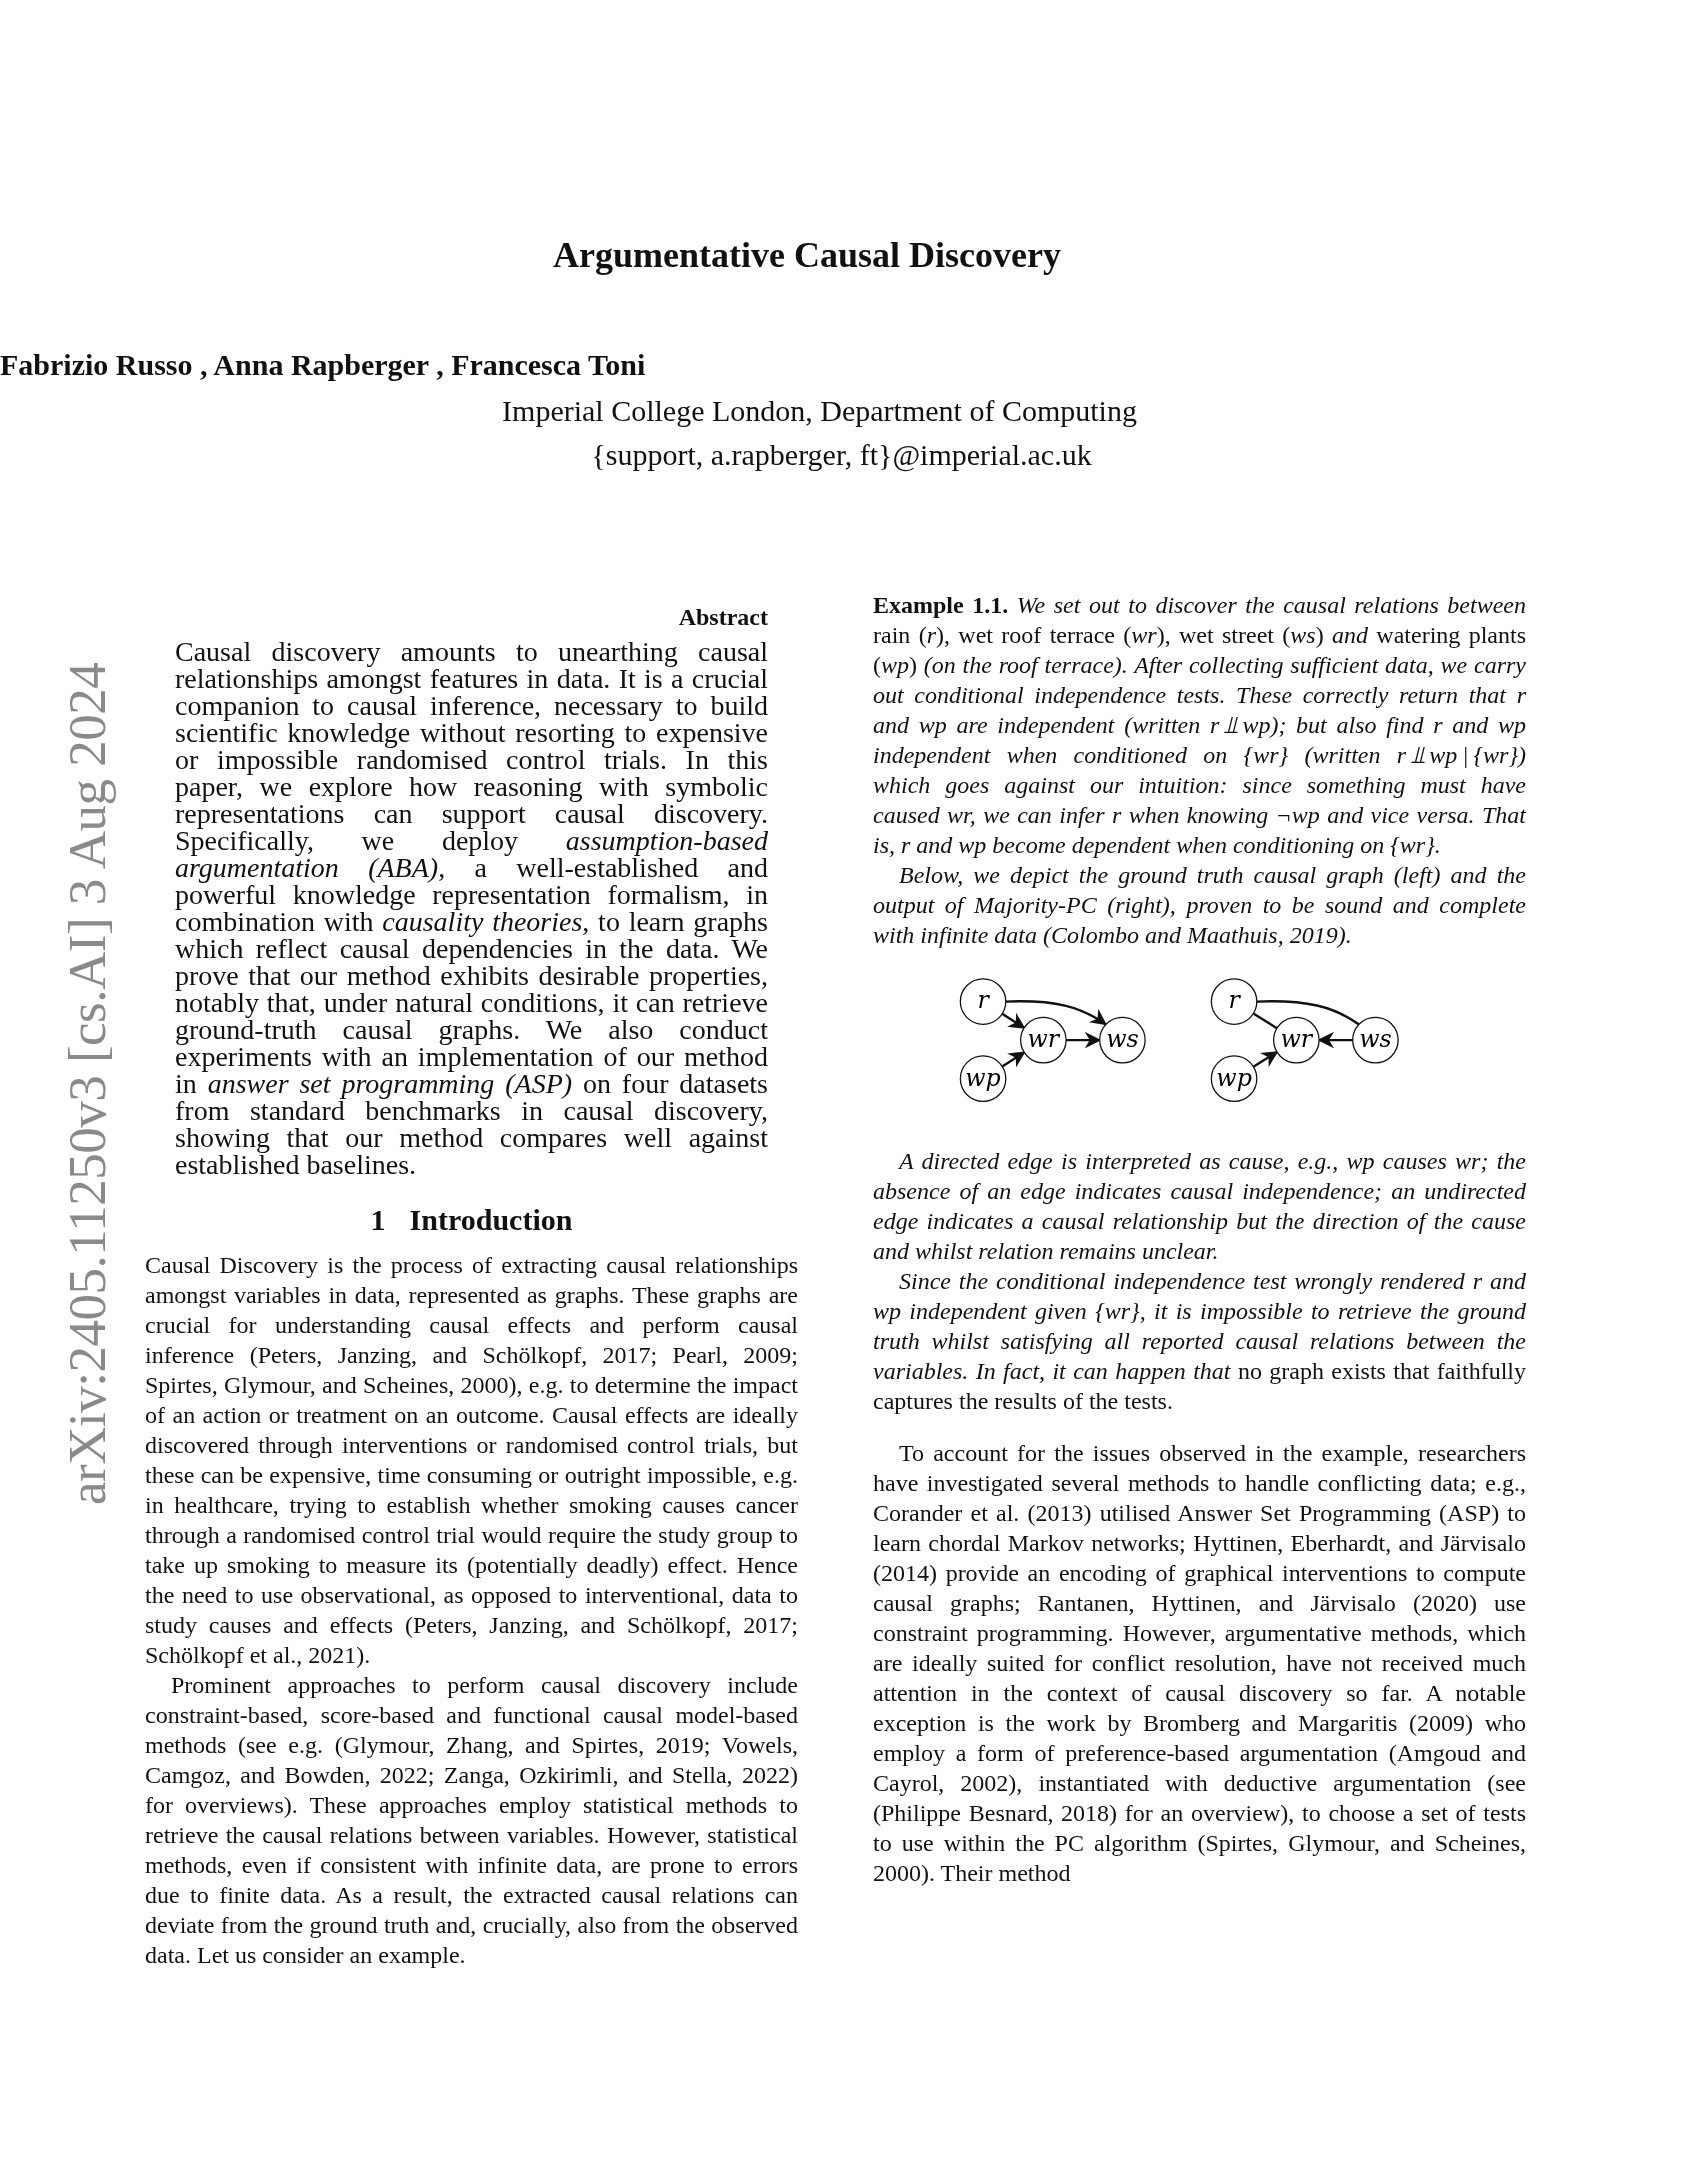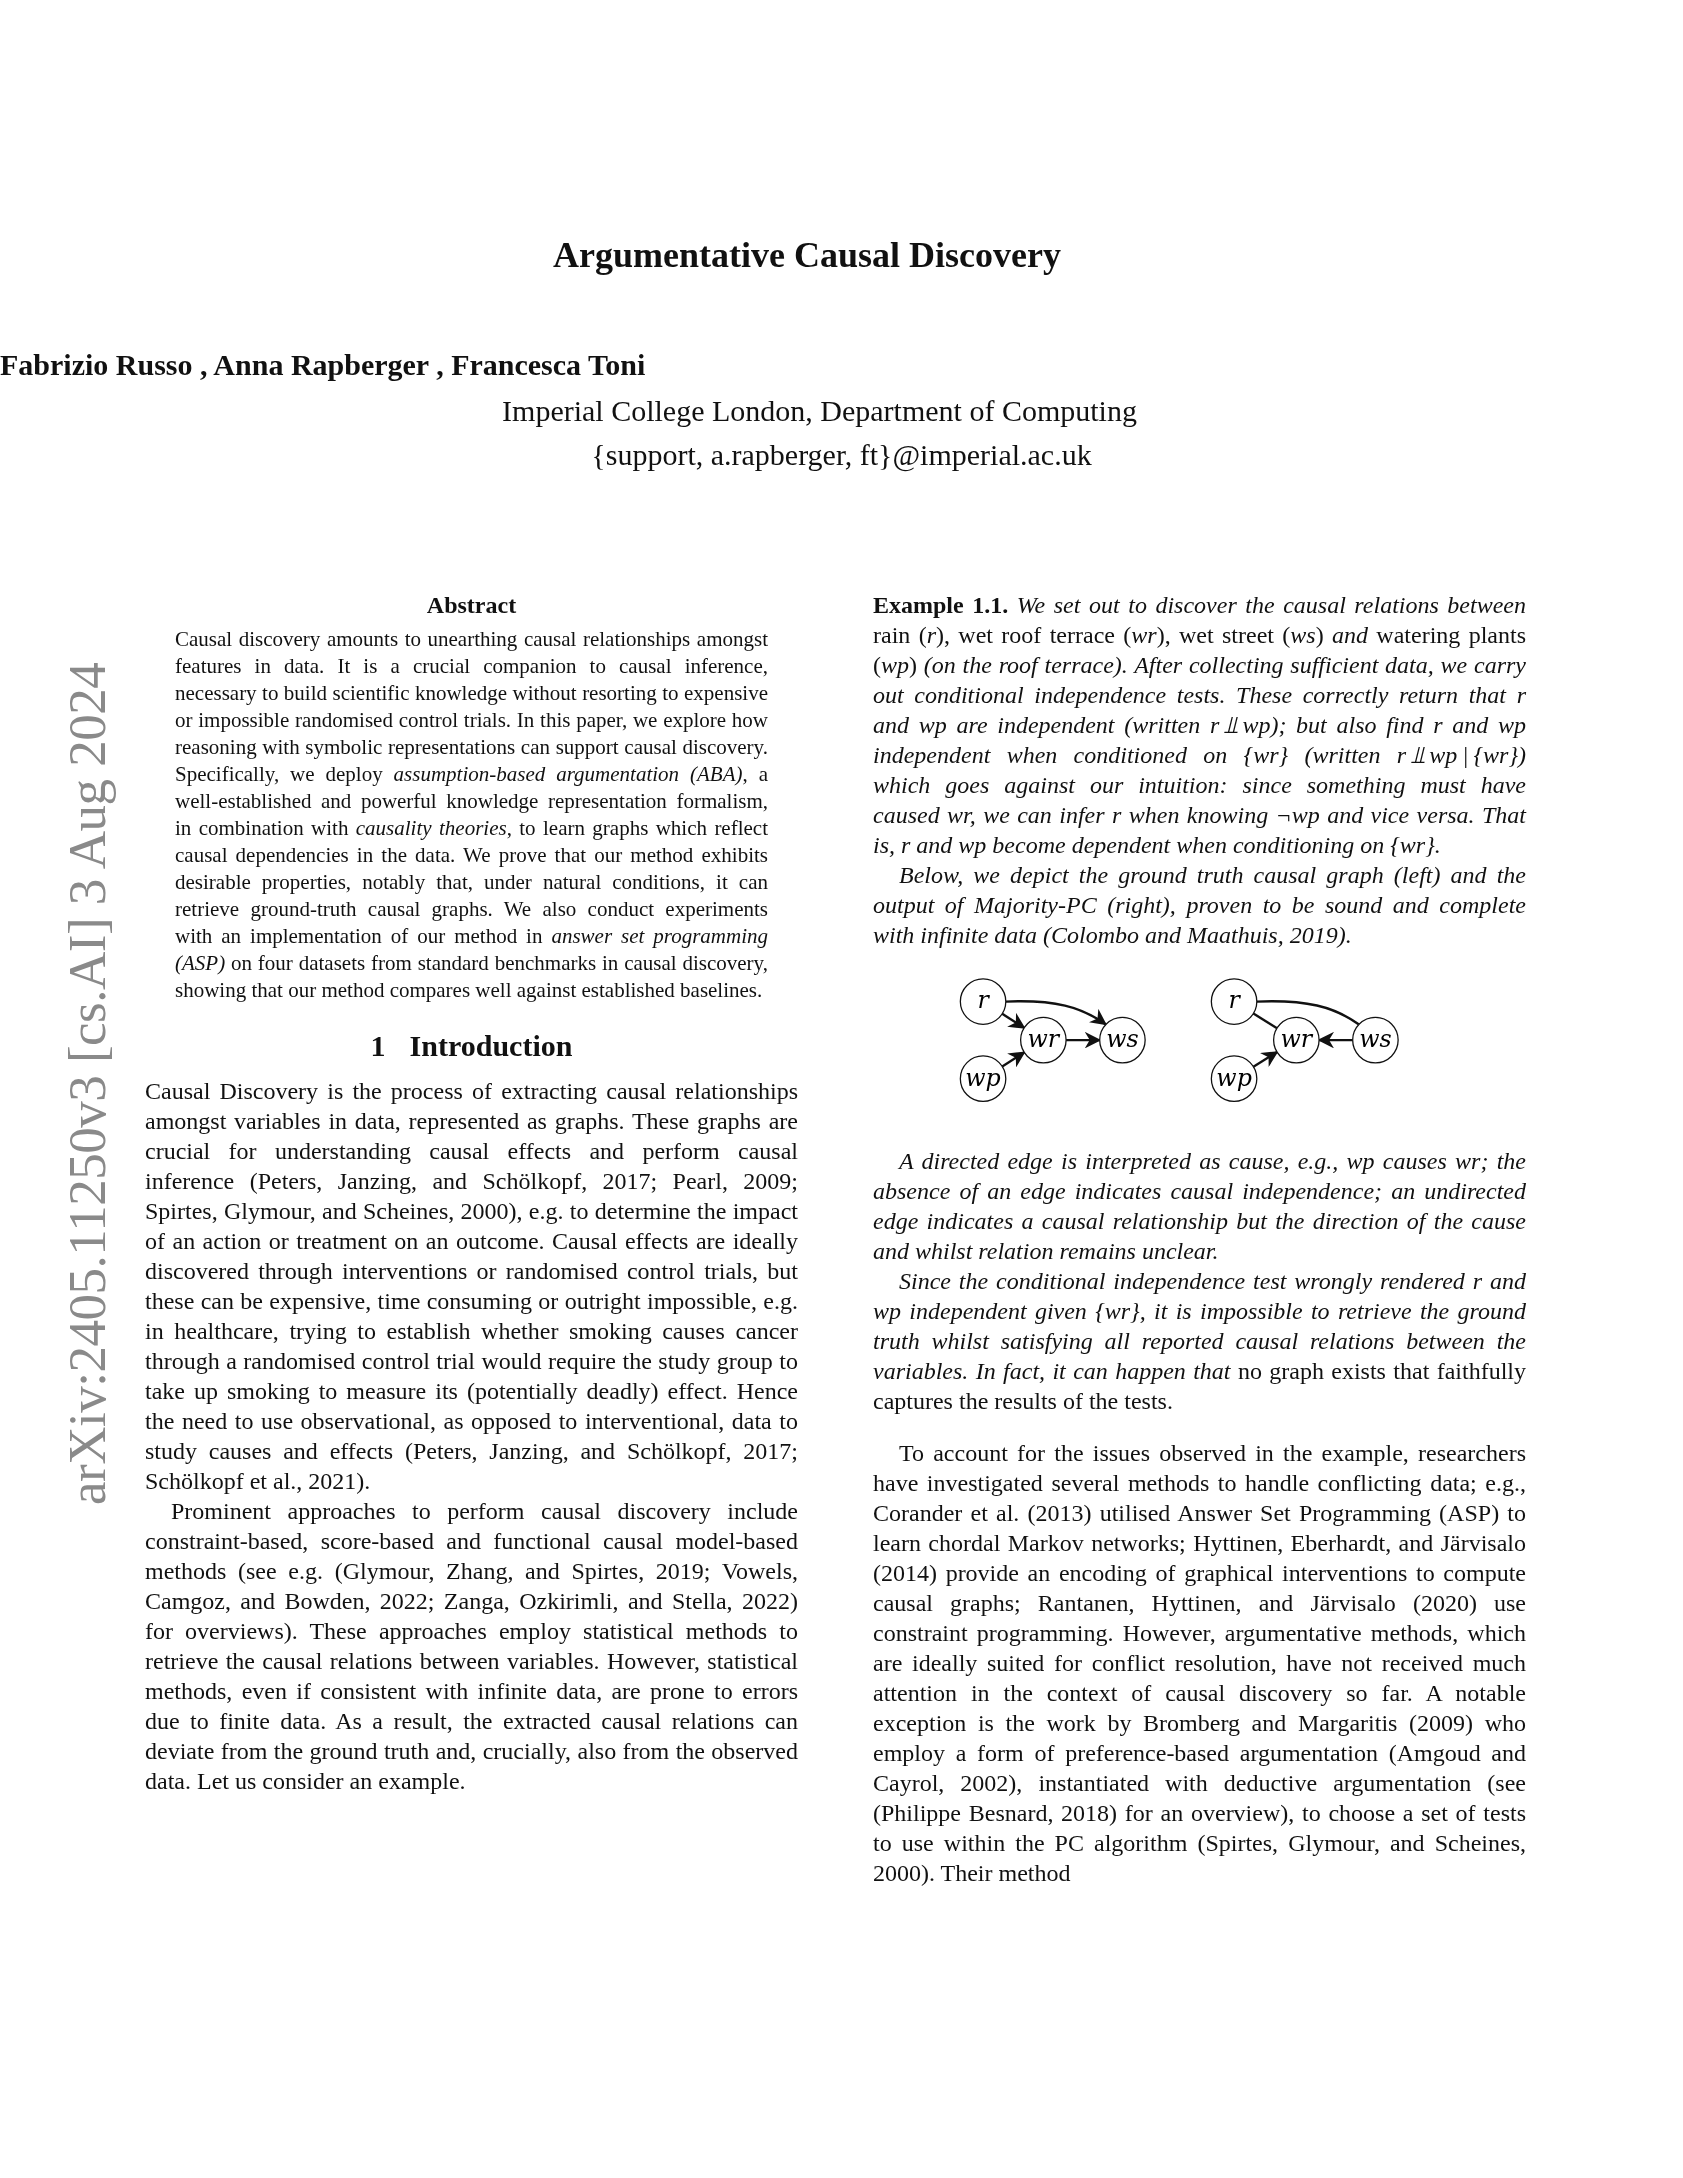--- a/index.html
+++ b/index.html
@@ -25,23 +25,23 @@
     position: absolute; left: 0; width: 1639px; top: 394px; text-align: center;
     font-size: 30px;
   }
   .email {
     position: absolute; left: 0; width: 1683px; top: 438px; text-align: center;
     font-size: 30px;
   }
   .col-left { position: absolute; left: 145px; width: 653px; top: 590px; }
   .col-right { position: absolute; left: 873px; width: 653px; top: 590px; }
   .abstract { margin-left: 30px; margin-right: 30px; }
-  .abstract-heading { text-align: center; font-weight: bold; font-size: 24px; line-height: 30px; margin: 0 0 6px 0; }
+  .abstract-heading { text-align: right; font-weight: bold; font-size: 24px; line-height: 30px; margin: 12px 0 6px 0; }
   p { margin: 0; font-size: 24px; line-height: 30px; text-align: justify; hyphens: manual; }
-  .abstract p { font-size: 21px; line-height: 27px; }
+  .abstract p { font-size: 28px; line-height: 27px; }
   .indent { text-indent: 26px; }
   .section-heading { text-align: center; font-weight: bold; font-size: 30px; line-height: 36px; margin: 24px 0 12px 0; }
   .section-heading .num { margin-right: 24px; }
   em, .it { font-style: italic; }
   .example-label { font-weight: bold; font-style: normal; }
   .rm { font-style: normal; }
   .diagram-wrap { position: relative; height: 168px; margin: 16px 0 12px 0; }
   .diagram-wrap svg { position: absolute; left: 0; top: 0; }
   .gap { height: 22px; }
   .node-label { font-family: "DejaVu Serif", serif; font-style: italic; font-size: 24px; }

